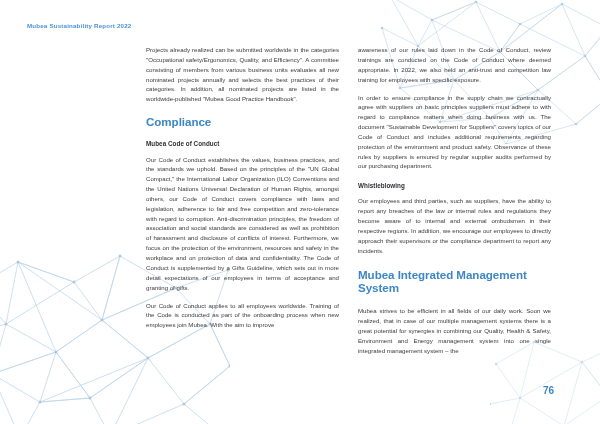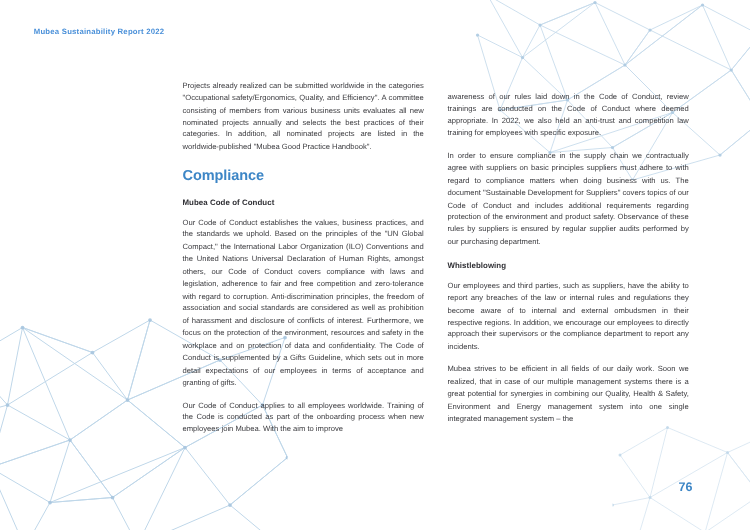--- a/index.html
+++ b/index.html
@@ -57,27 +57,26 @@
     font-size: 6.2px;
     font-weight: bold;
     letter-spacing: 0.18px;
     color: #4a90d9;
     z-index: 3;
   }
 
   
   .columns {
     position: absolute;
-    top: 64px;
+    top: 45px;
     left: 146px;
     width: 406px;
     z-index: 2;
     display: flex;
     gap: 19px;
-    align-items: center;
   }
   .col {
     width: 193px;
   }
 
   p.body {
     font-size: 6.1px;
     line-height: 9.85px;
     color: #3b3b3f;
     text-align: justify;
@@ -245,20 +244,21 @@
 
     <div class="col">
       <p class="body">awareness of our rules laid down in the Code of Conduct, review trainings are conducted on the Code of Conduct where deemed appropriate. In 2022, we also held an anti-trust and competition law training for employees with specific exposure.</p>
 
       <p class="body">In order to ensure compliance in the supply chain we contractually agree with suppliers on basic principles suppliers must adhere to with regard to compliance matters when doing business with us. The document "Sustainable Development for Suppliers" covers topics of our Code of Conduct and includes additional requirements regarding protection of the environment and product safety. Observance of these rules by suppliers is ensured by regular supplier audits performed by our purchasing department.</p>
 
       <h3 class="sub spaced">Whistleblowing</h3>
 
       <p class="body">Our employees and third parties, such as suppliers, have the ability to report any breaches of the law or internal rules and regulations they become aware of to internal and external ombudsmen in their respective regions. In addition, we encourage our employees to directly approach their supervisors or the compliance department to report any incidents.</p>
 
+      <h2 class="section tight-top">Mubea Integrated Management System</h2>
 
       <p class="body">Mubea strives to be efficient in all fields of our daily work. Soon we realized, that in case of our multiple management systems there is a great potential for synergies in combining our Quality, Health &amp; Safety, Environment and Energy management system into one single integrated management system – the</p>
     </div>
 
   </div>
 
   <div class="page-number">76</div>
 
 </div>
 

